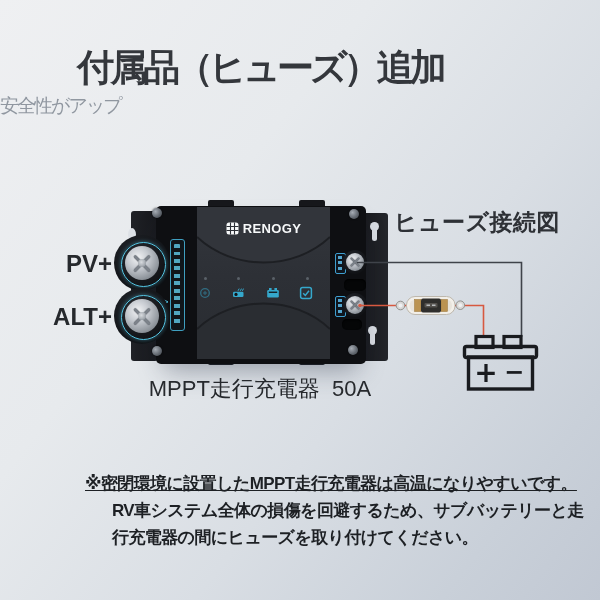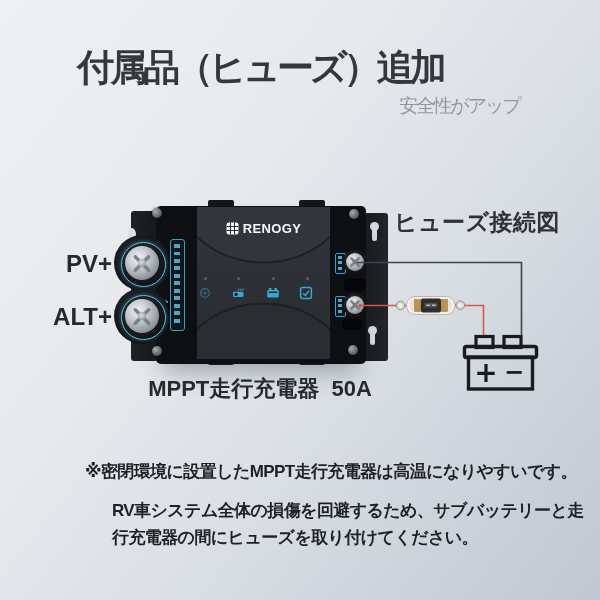--- a/index.html
+++ b/index.html
@@ -5,21 +5,21 @@
   html,body{margin:0;padding:0;background:#ffffff;}
   .stage{
     position:relative;width:600px;height:600px;overflow:hidden;
     background:linear-gradient(128deg,#eff0f2 0%,#e7eaed 35%,#d9dee4 62%,#c9d0d9 85%,#c1c8d3 100%);
     font-family:"Liberation Sans","DejaVu Sans",sans-serif;
   }
   .abs{position:absolute;}
   
   .title{left:0;top:43px;width:520px;text-align:center;font-size:37px;font-weight:800;
          letter-spacing:-4px;color:#34373c;}
-  .subtitle{left:0;top:93px;width:520px;text-align:right;font-size:19px;font-weight:500;
+  .subtitle{left:0;top:93px;width:520px;text-align:left;font-size:19px;font-weight:500;
          letter-spacing:-2px;color:#9097a0;}
   
   .flange{background:linear-gradient(90deg,#202227,#17181c);border-radius:3px;}
   .flange-l{left:131px;top:211px;width:27px;height:150px;}
   .flange-r{left:362px;top:213px;width:26px;height:148px;background:linear-gradient(90deg,#17181c,#24262b);}
   .notch{background:#dde1e6;border-radius:50%;}
   .tab{background:#17181c;border-radius:2px;}
   .dev-body{left:156px;top:206px;width:210px;height:158px;background:#0e0f12;border-radius:5px;
             box-shadow:0 14px 24px -8px rgba(40,50,70,.4);}
   .panel{left:197px;top:207px;width:133px;height:152px;border-radius:9px;
@@ -44,25 +44,25 @@
   .vent{background:#050607;border-radius:5px;box-shadow:inset 0 1px 2px #000;}
   .screw{width:10px;height:10px;border-radius:50%;
          background:radial-gradient(circle at 35% 35%,#a6acb4,#646a72 55%,#383c42 100%);
          box-shadow:0 0 2px rgba(0,0,0,.8);}
   .keyhole-head{background:#d9dde3;border-radius:50%;}
   .keyhole-stem{background:#d9dde3;border-radius:3px;}
   
   .pv-label{left:40px;top:250px;width:72px;text-align:right;font-size:24px;font-weight:700;color:#26292d;}
   .alt-label{left:30px;top:303px;width:82px;text-align:right;font-size:24px;font-weight:700;color:#26292d;}
   .fuse-title{left:394px;top:207px;font-size:23px;font-weight:600;letter-spacing:.5px;color:#2e3136;}
-  .caption{left:0;top:374px;width:520px;text-align:center;font-size:22px;font-weight:700;
+  .caption{left:0;top:374px;width:520px;text-align:center;font-size:22px;font-weight:400;
            color:#26292d;white-space:pre;}
   
   .note-line{font-size:17px;font-weight:600;letter-spacing:-.6px;color:#1d2024;white-space:nowrap;}
-  .nl1{left:85px;top:460px;}
+  .nl1{left:85px;top:472px;text-decoration:underline;}
   .nl2{left:112px;top:499px;}
   .nl3{left:112px;top:526px;}
   svg{display:block;}
   .overlay{left:0;top:0;pointer-events:none;}
 </style>
 </head>
 <body>
 
 <div class="stage">
 

